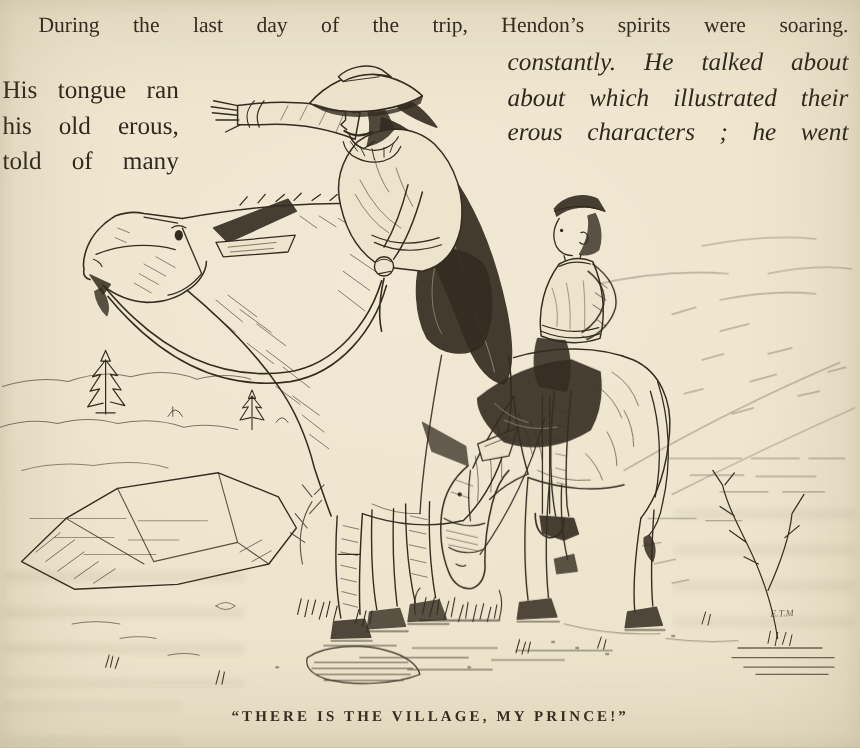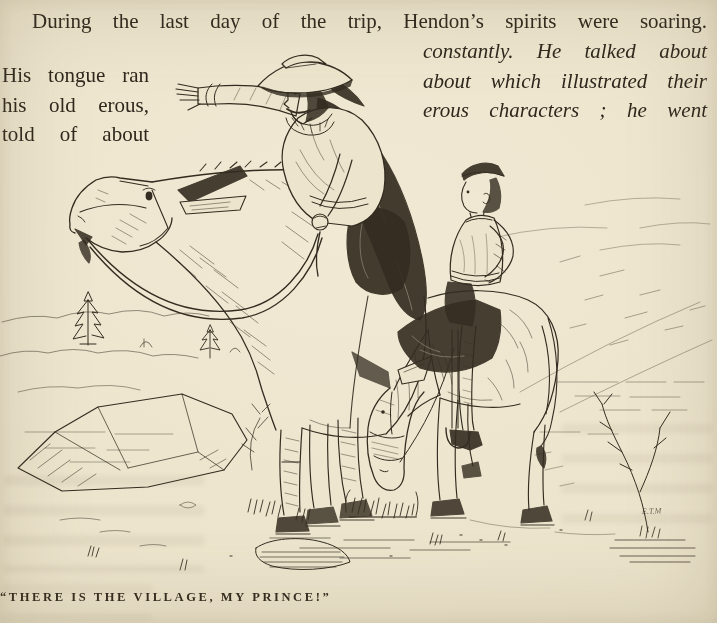--- a/index.html
+++ b/index.html
@@ -7,29 +7,29 @@
     position:relative;width:717px;height:623px;overflow:hidden;
     background:radial-gradient(120% 95% at 48% 38%, #f1e9d4 0%, #ece4cc 55%, #e6ddc3 100%);
     font-family:"Liberation Serif","DejaVu Serif",serif;color:#30281d;
   }
   .page::after{
     content:"";position:absolute;inset:0;pointer-events:none;
     box-shadow:inset 0 0 90px rgba(120,104,72,.22), inset 0 0 16px rgba(120,104,72,.12);
   }
   .fullline{
     position:absolute;left:6px;top:7px;width:701px;
-    font-size:21px;line-height:29px;text-indent:26px;
+    font-size:18px;line-height:29px;text-indent:26px;
     text-align:justify;text-align-last:justify;white-space:nowrap_off;
   }
   .col{position:absolute;font-size:21px;line-height:29.6px;}
   .col .ln{text-align:justify;text-align-last:justify;}
   .colL{left:2px;top:37px;width:147px;margin-top:24px;}
   .colR{left:423px;top:37px;width:284px;font-style:italic;}
   .caption{
-    position:absolute;left:0;right:0;top:590px;text-align:left;
+    position:absolute;left:0;right:0;top:590px;text-align:center;
     font-size:12.5px;font-weight:bold;letter-spacing:2.6px;color:#332a1e;
   }
   svg.illus{position:absolute;left:0;top:0;}
   .bleed{
     position:absolute;pointer-events:none;filter:blur(2.6px);
     background:repeating-linear-gradient(180deg, rgba(125,112,88,.16) 0 9px, rgba(0,0,0,0) 9px 30px);
   }
   .b1{left:4px;top:476px;width:200px;height:96px;opacity:.55;}
   .b2{left:562px;top:424px;width:150px;height:112px;opacity:.5;}
   .b3{left:2px;top:584px;width:150px;height:36px;opacity:.35;}
@@ -239,21 +239,21 @@
 
   <div class="bleed b1"></div>
   <div class="bleed b2"></div>
   <div class="bleed b3"></div>
 
   <div class="fullline">During the last day of the trip, Hendon’s spirits were soaring.</div>
 
   <div class="col colL">
     <div class="ln">His tongue ran</div>
     <div class="ln">his old erous,</div>
-    <div class="ln">told of about</div>
+    <div class="ln">told of many</div>
   </div>
 
   <div class="col colR">
     <div class="ln">constantly. He talked about</div>
     <div class="ln">about which illustrated their</div>
     <div class="ln">erous characters ; he went</div>
   </div>
 
   <div class="caption">“THERE IS THE VILLAGE, MY PRINCE!”</div>
 

